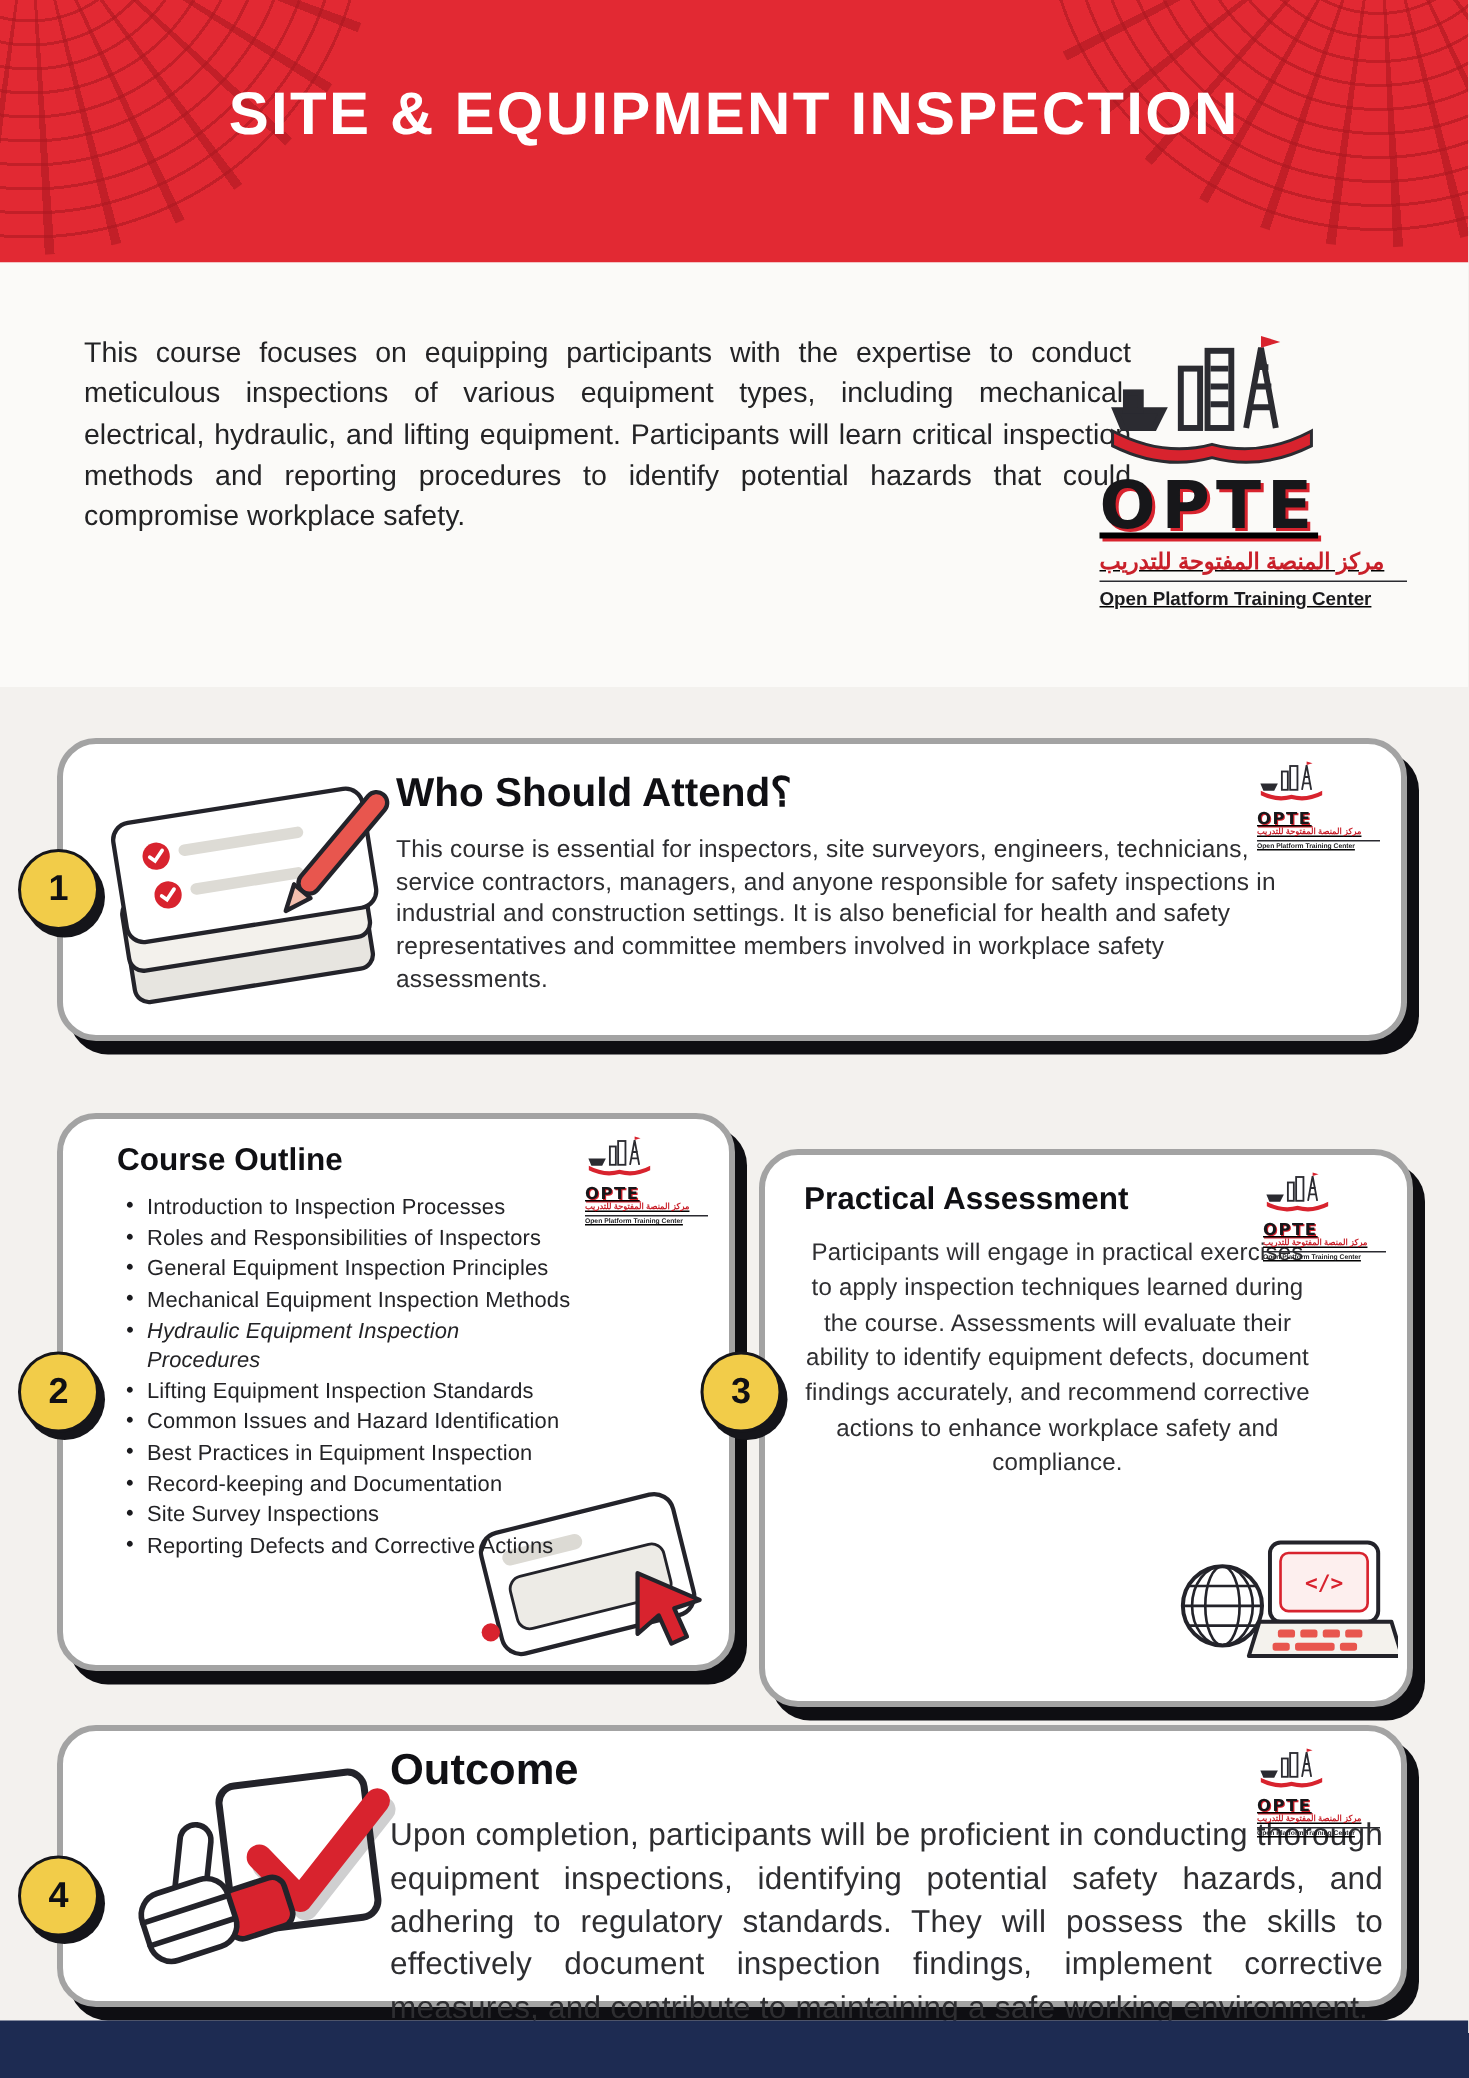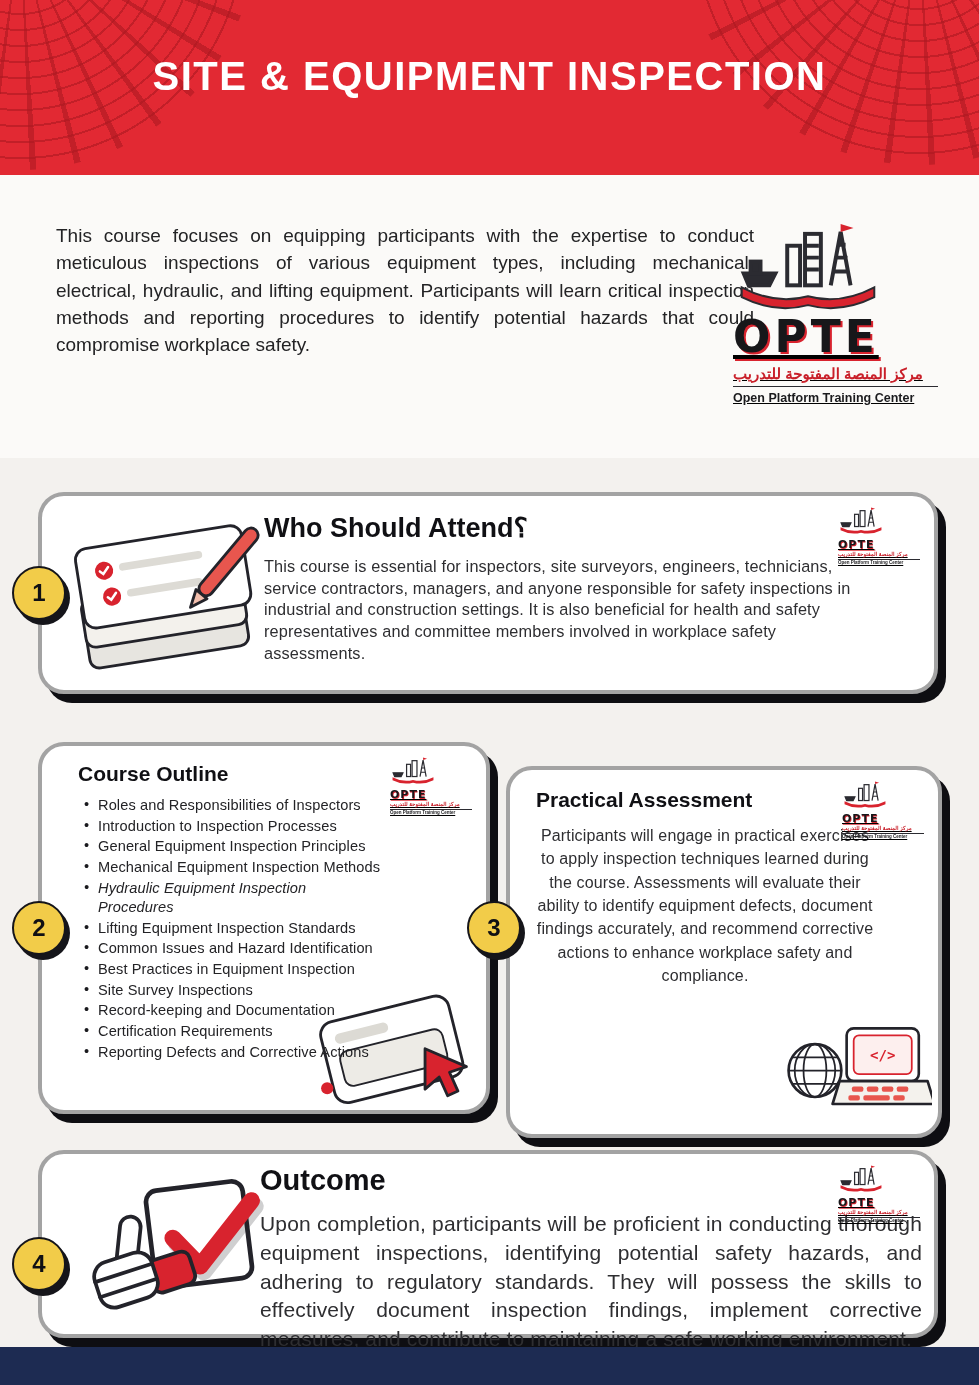--- a/index.html
+++ b/index.html
@@ -157,31 +157,30 @@
       <div class="brand-word">OPTE</div>
       <div class="brand-ar">مركز المنصة المفتوحة للتدريب</div>
       <div class="brand-en">Open Platform Training Center</div>
     </div>
   </section>
   <div class="badge badge-1">1</div>
 
   <section class="card card-outline">
     <h2 class="card-title t-outline-title">Course Outline</h2>
     <ul class="outline-list">
+      <li>Introduction to Inspection Processes</li>
       <li>Roles and Responsibilities of Inspectors</li>
-      <li>Introduction to Inspection Processes</li>
       <li>General Equipment Inspection Principles</li>
       <li>Mechanical Equipment Inspection Methods</li>
       <li>Hydraulic Equipment Inspection Procedures</li>
       <li>Lifting Equipment Inspection Standards</li>
       <li>Common Issues and Hazard Identification</li>
       <li>Best Practices in Equipment Inspection</li>
+      <li>Record-keeping and Documentation</li>
       <li>Site Survey Inspections</li>
-      <li>Record-keeping and Documentation</li>
-      <li>Certification Requirements</li>
       <li>Reporting Defects and Corrective Actions</li>
     </ul>
     <svg class="illus illus-browser" viewBox="0 0 190 135">
       <g transform="rotate(-14 95 70)">
         <rect x="22" y="28" width="140" height="88" rx="14" fill="#fff" stroke="#23232a" stroke-width="3"></rect>
         <rect x="36" y="42" width="58" height="11" rx="5.5" fill="#dcdad4"></rect>
         <rect x="36" y="62" width="112" height="38" rx="9" fill="#edebe6" stroke="#23232a" stroke-width="2"></rect>
       </g>
       <circle cx="24" cy="114" r="6.5" fill="#d8232e"></circle>
       <path d="M128 72 l44 19 l-18 6 l9 20 l-11 5 l-9 -20 l-15 13 Z" fill="#d8232e" stroke="#23232a" stroke-width="3" stroke-linejoin="round"></path>

